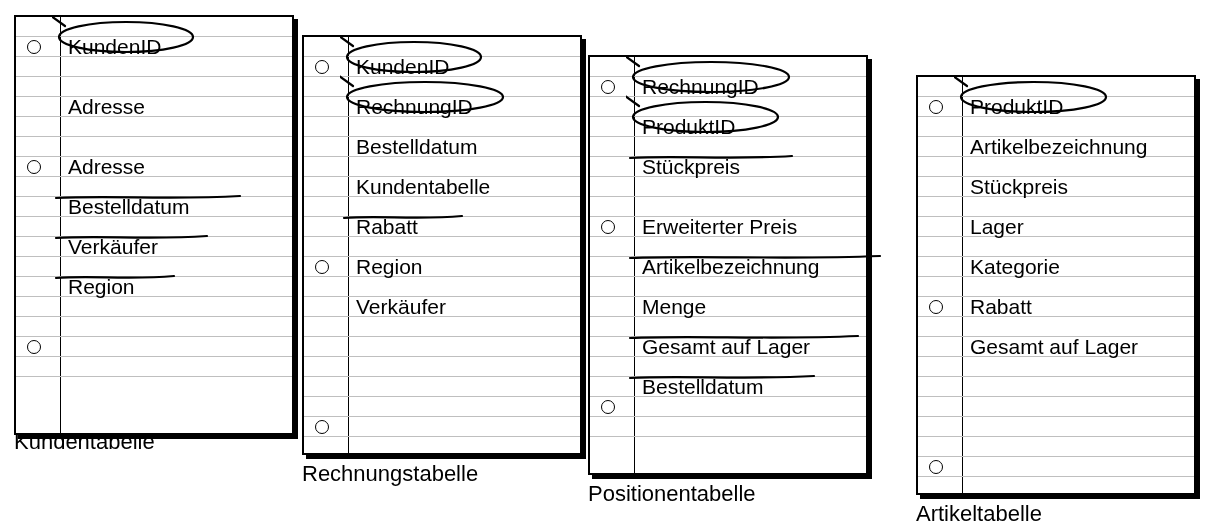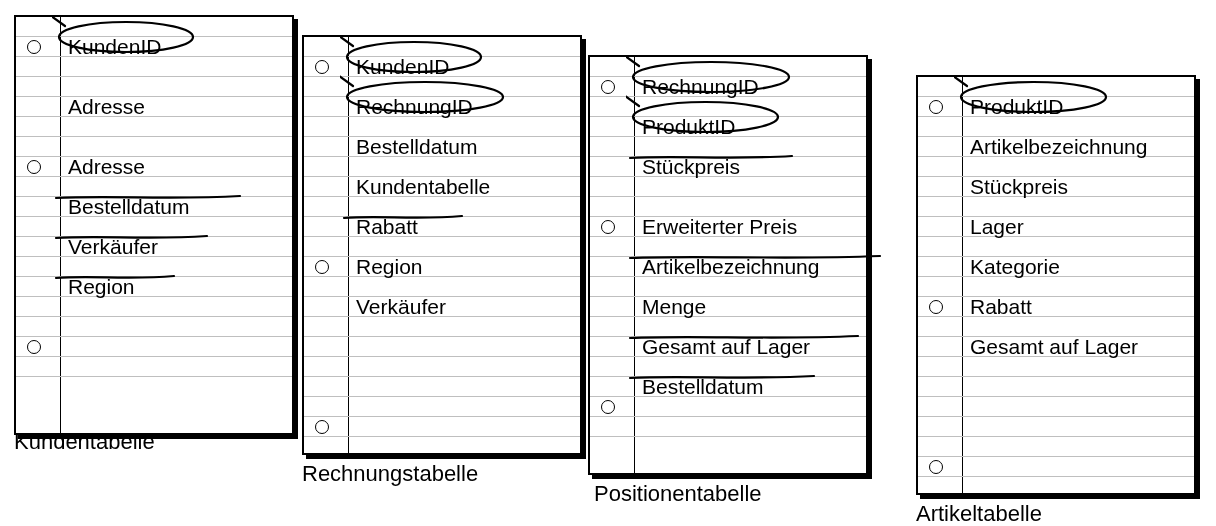--- a/index.html
+++ b/index.html
@@ -236,21 +236,21 @@
         <svg class="annot" width="192" height="44" style="left: 36px; top: -22px;">
           <path d="M 4 23 C 57.599999999999994 20, 115.19999999999999 25, 188 21"></path>
         </svg>
       </div>
       <div class="row">
         <div class="hole"></div>
       </div>
       <div class="row"></div>
       <div class="row"></div>
     </div>
-    <div class="caption" style="left: 588px; top: 481px; margin-left: 6px;">Positionentabelle</div>
+    <div class="caption" style="left: 588px; top: 481px;">Positionentabelle</div>
     <div class="notepad" style="left: 916px; top: 75px; width: 280px; height: 420px;">
       <div class="row"></div>
       <div class="row">
         <div class="hole"></div>
         <span class="field">ProduktID</span>
         <svg class="annot" width="159" height="44" style="left: 36px; top: -22px;">
           <ellipse cx="79.5" cy="22" rx="72.5" ry="15"></ellipse>
           <path d="M 13 11 L -1 1"></path>
         </svg>
       </div>

